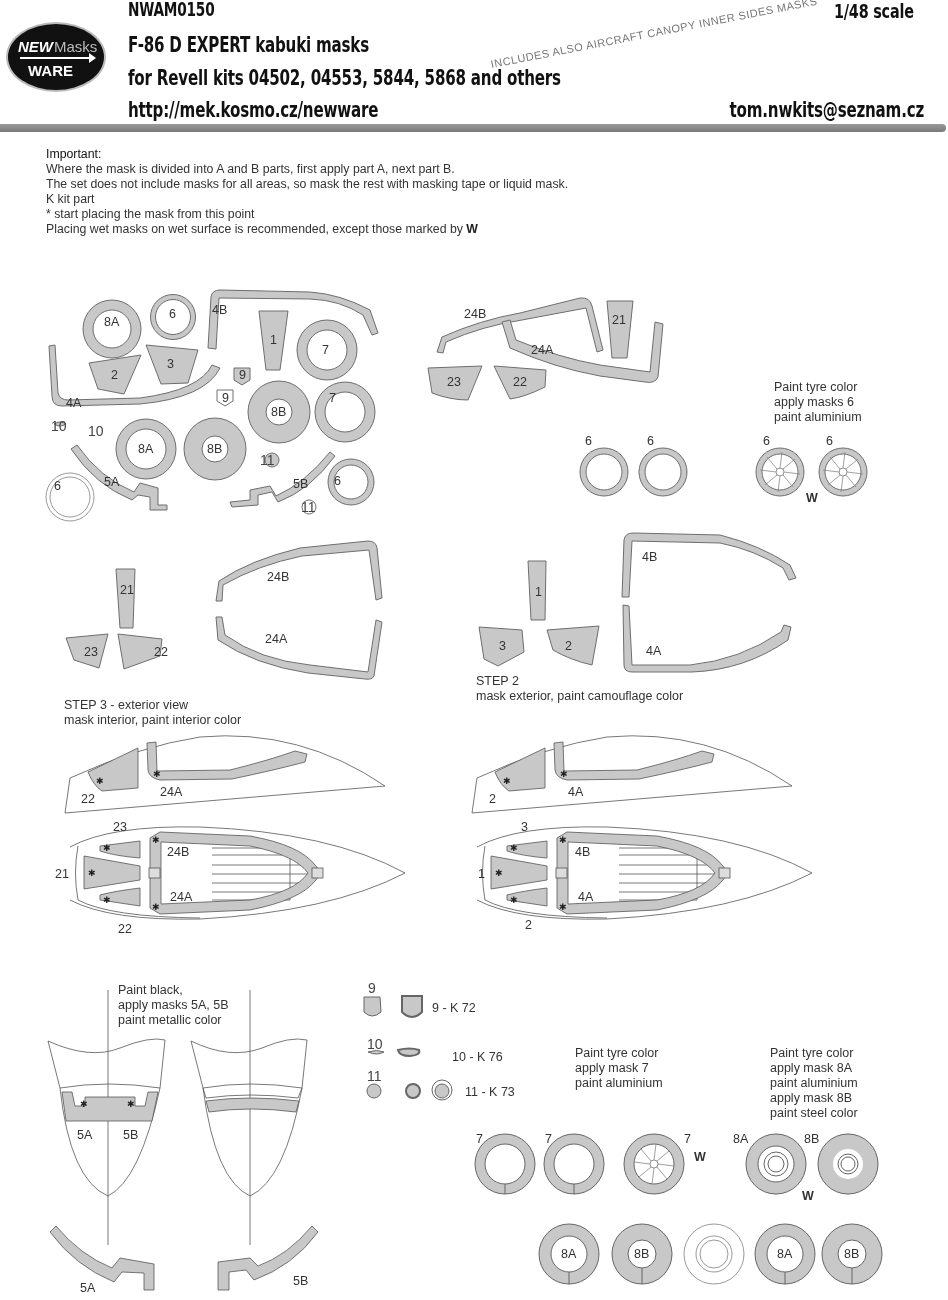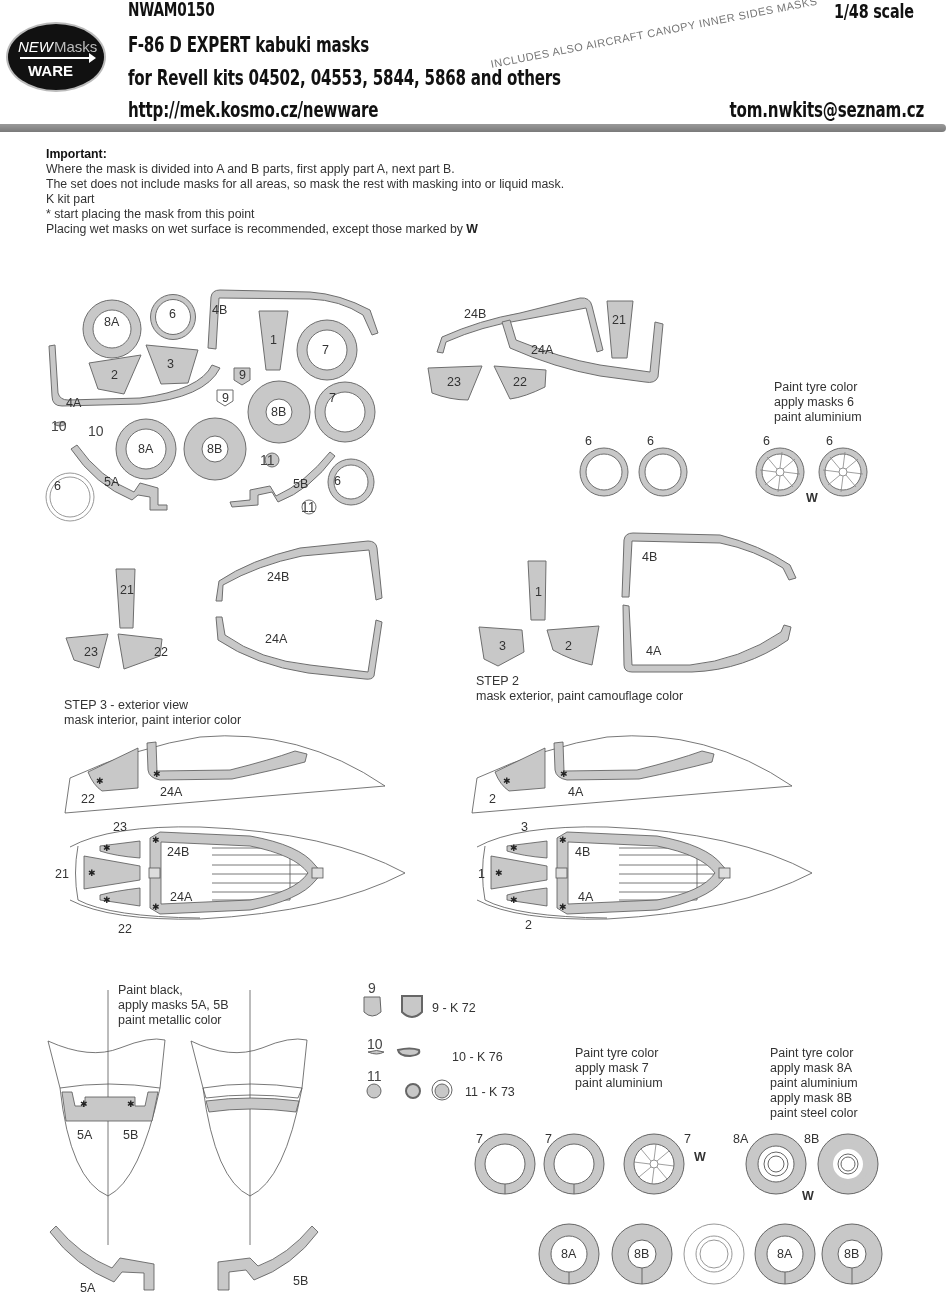--- a/index.html
+++ b/index.html
@@ -1,29 +1,29 @@
 <!DOCTYPE html>
 <html><head>
 <meta charset="utf-8">
 <style>
   html,body{margin:0;padding:0;background:#fff;}
   body{width:948px;height:1300px;position:relative;overflow:hidden;font-family:"Liberation Sans",sans-serif;color:#333;}
   .abs{position:absolute;}
   .hdr{font-family:"DejaVu Sans","Liberation Sans",sans-serif;font-weight:bold;color:#111;transform:scaleX(0.72);transform-origin:left center;white-space:nowrap;letter-spacing:-0.3px;}
   .hdr-r{transform-origin:right center;}
   .logo{left:8px;top:24px;width:96px;height:66px;border-radius:50%;background:#111;box-shadow:0 0 0 2px #bbb;}
-  .logo .new{position:absolute;left:10px;top:14px;color:#fff;font-weight:normal;font-style:italic;font-size:15px;}
+  .logo .new{position:absolute;left:10px;top:14px;color:#fff;font-weight:bold;font-style:italic;font-size:15px;}
   .logo .masks{position:absolute;left:46px;top:14px;color:#bbb;font-size:15px;}
   .logo .ware{position:absolute;left:20px;top:38px;color:#fff;font-weight:bold;font-size:15px;}
   .logo .arrow{position:absolute;left:12px;top:33px;width:72px;height:2px;background:#fff;}
   .logo .arrow:after{content:"";position:absolute;right:-4px;top:-4px;border-left:7px solid #fff;border-top:5px solid transparent;border-bottom:5px solid transparent;}
   .rule{left:0;top:124px;width:946px;height:8px;background:linear-gradient(#9a9a9a,#7a7a7a);border-radius:0 4px 4px 0;}
   .diag{left:492px;top:58px;font-size:11px;color:#777;transform:rotate(-11deg);transform-origin:left bottom;white-space:nowrap;letter-spacing:0.5px;}
   .notes{left:46px;top:147px;font-size:12.3px;line-height:15px;color:#333;}
-  .notes .t{font-weight:bold;color:#111;}
+  .notes .t{font-weight:normal;color:#111;}
   .notes .w{font-weight:bold;color:#222;}
   .lbl{font-size:12.5px;color:#333;line-height:15px;white-space:nowrap;}
   .lblsm{font-size:14px;color:#444;}
   svg{position:absolute;left:0;top:0;}
 </style>
 </head>
 <body>
 
 <div class="abs logo">
   <span class="new">NEW</span>
@@ -37,21 +37,21 @@
 <div class="abs hdr" style="left:128px;top:66px;font-size:21px;">for Revell kits 04502, 04553, 5844, 5868 and others</div>
 <div class="abs hdr" style="left:128px;top:98px;font-size:21px;">http://mek.kosmo.cz/newware</div>
 <div class="abs hdr hdr-r" style="right:34px;top:-1px;font-size:20px;">1/48 scale</div>
 <div class="abs hdr hdr-r" style="right:24px;top:98px;font-size:21px;">tom.nwkits@seznam.cz</div>
 <div class="abs diag">INCLUDES ALSO AIRCRAFT CANOPY INNER SIDES MASKS</div>
 <div class="abs rule"></div>
 
 <div class="abs notes">
   <div class="t">Important:</div>
   <div>Where the mask is divided into A and B parts, first apply part A, next part B.</div>
-  <div>The set does not include masks for all areas, so mask the rest with masking into or liquid mask.</div>
+  <div>The set does not include masks for all areas, so mask the rest with masking tape or liquid mask.</div>
   <div>K kit part</div>
   <div>*  start placing the mask from this point</div>
   <div><span>Placing wet masks on wet surface is recommended, except those marked by</span> <span class="w">W</span></div>
 </div>
 
 <svg width="948" height="1300" viewBox="0 0 948 1300">
   <defs>
     <g id="spokes">
       <circle r="4" fill="none" stroke="#777" stroke-width="0.8"></circle>
       <g stroke="#888" stroke-width="0.8" fill="none">

